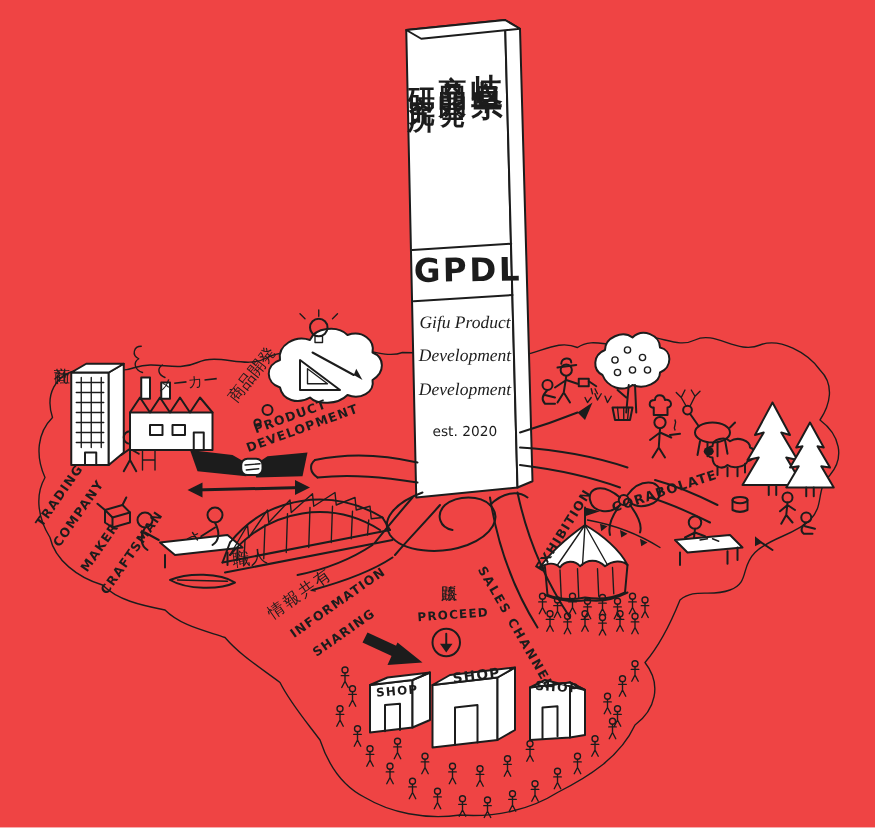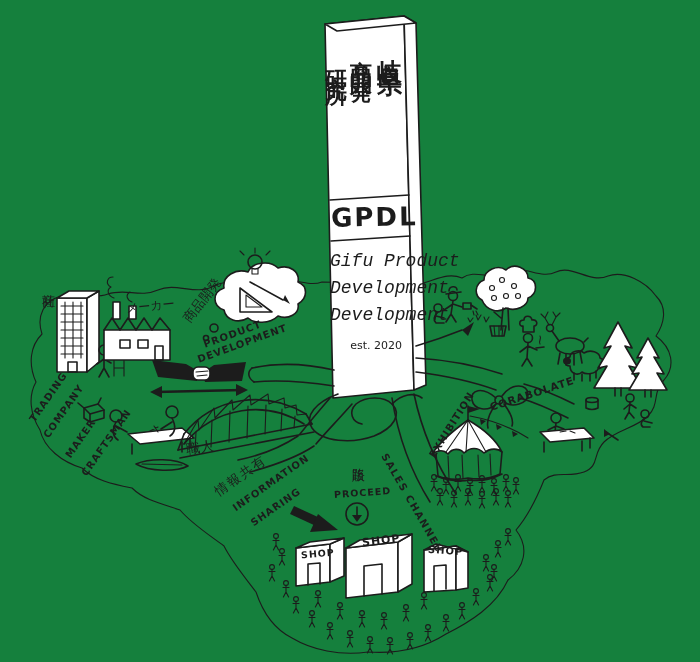--- a/index.html
+++ b/index.html
@@ -1,33 +1,33 @@
 <!DOCTYPE html>
 <html><head>
 <meta charset="utf-8">
 <style>
   html,body{margin:0;padding:0;background:#fff;}
-  .stage{position:relative;width:700px;height:662px;background:#15803d;overflow:hidden;
+  .stage{position:relative;width:700px;height:662px;background:#ef4444;overflow:hidden;
          font-family:"DejaVu Sans",sans-serif;color:#1c1c1c;}
   svg.art{position:absolute;left:0;top:0;}
   .art path,.art circle,.art ellipse,.art line,.art rect,.art polygon,.art polyline{
       stroke:#1c1c1c;fill:none;stroke-width:1.6;stroke-linecap:round;stroke-linejoin:round;}
   .art .fill{fill:#1c1c1c;stroke:none;}
   .art .paper{fill:#ffffff;}
   .art .thin{stroke-width:1.1;}
   .art .bold2{stroke-width:2.4;}
   #prsn circle,#prsn path{stroke-width:1.1;}
   .lbl{position:absolute;white-space:nowrap;color:#1c1c1c;line-height:1;}
   .rot{transform-origin:left center;}
   .vtext{writing-mode:vertical-rl;text-orientation:upright;}
   .caps{font-size:10px;letter-spacing:1px;font-weight:bold;}
   .jp{font-size:13px;}
   .tower-jp{letter-spacing:7px;font-weight:bold;}
   .gpdl{font-size:26px;font-weight:bold;letter-spacing:2px;text-align:center;}
-  .script{font-family:Liberation Mono, monospace;font-style:italic;font-size:18px;text-align:center;}
+  .script{font-family:Liberation Serif, serif;font-style:italic;font-size:14px;text-align:center;}
 </style>
 </head>
 <body>
 
 <div class="stage">
 
 <svg class="art" width="700" height="662" viewBox="0 0 700 662">
   <defs>
     <g id="prsn">
       <circle cx="0" cy="-9" r="2.4"></circle>
@@ -328,21 +328,21 @@
   </g>
 </svg>
 
 <div class="lbl vtext tower-jp" style="left:377px;top:38px;font-size:25px;">岐阜県</div>
 <div class="lbl vtext tower-jp" style="left:350px;top:42px;font-size:22px;">商品開発</div>
 <div class="lbl vtext tower-jp" style="left:325px;top:52px;font-size:22px;">研究所</div>
 <div class="lbl gpdl" style="left:331px;top:204px;width:80px;transform:rotate(-1deg);">GPDL</div>
 <div class="lbl script" style="left:330px;top:252px;width:84px;">Gifu Product</div>
 <div class="lbl script" style="left:330px;top:279px;width:84px;">Development</div>
 <div class="lbl script" style="left:330px;top:306px;width:84px;">Development</div>
-<div class="lbl" style="left:318px;top:340px;width:84px;text-align:right;font-size:11px;">est. 2020</div>
+<div class="lbl" style="left:346px;top:340px;width:84px;text-align:left;font-size:11px;">est. 2020</div>
 
 <div class="lbl vtext jp" style="left:42px;top:284px;">商社</div>
 <div class="lbl rot caps" style="left:32px;top:416px;transform:rotate(-55deg);">TRADING</div>
 <div class="lbl rot caps" style="left:46px;top:432px;transform:rotate(-55deg);">COMPANY</div>
 <div class="lbl jp" style="left:126px;top:300px;transform:rotate(-6deg);font-size:12px;">メーカー</div>
 <div class="lbl rot jp" style="left:186px;top:314px;transform:rotate(-52deg);">商品開発</div>
 <div class="lbl rot caps" style="left:204px;top:340px;transform:rotate(-20deg);">PRODUCT</div>
 <div class="lbl rot caps" style="left:198px;top:355px;transform:rotate(-20deg);">DEVELOPMENT</div>
 <div class="lbl rot caps" style="left:68px;top:452px;transform:rotate(-55deg);">MAKER</div>
 <div class="lbl rot caps" style="left:84px;top:470px;transform:rotate(-55deg);">CRAFTSMAN</div>

